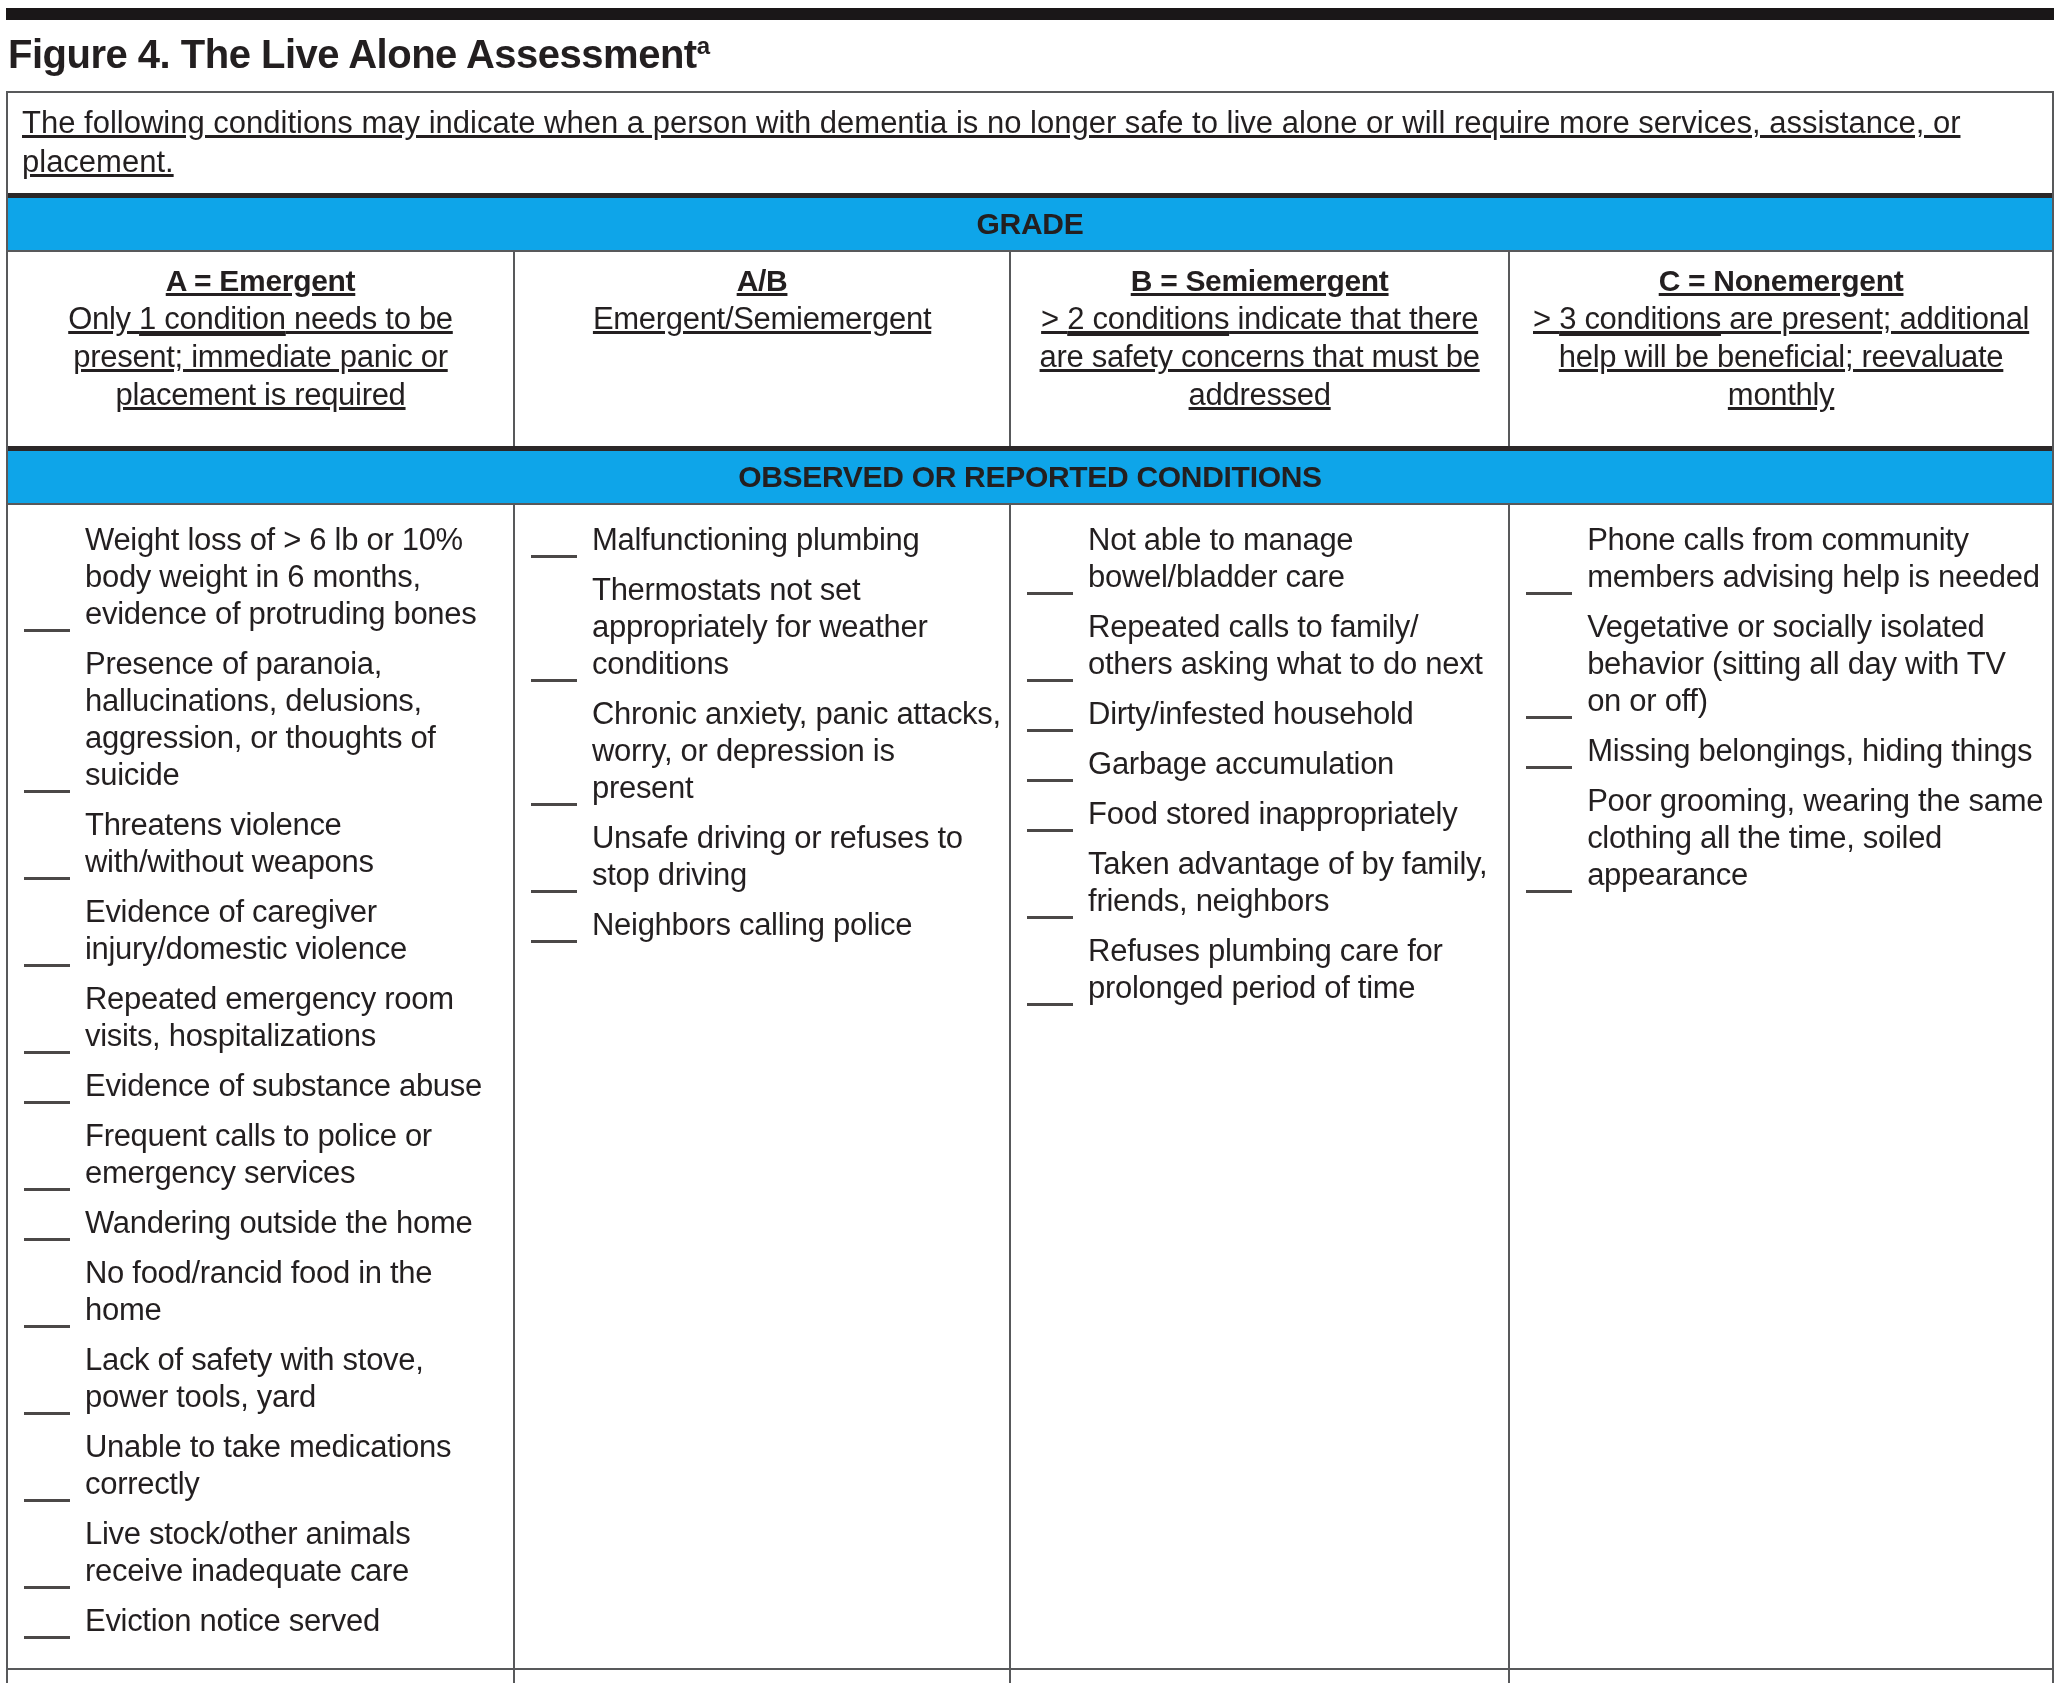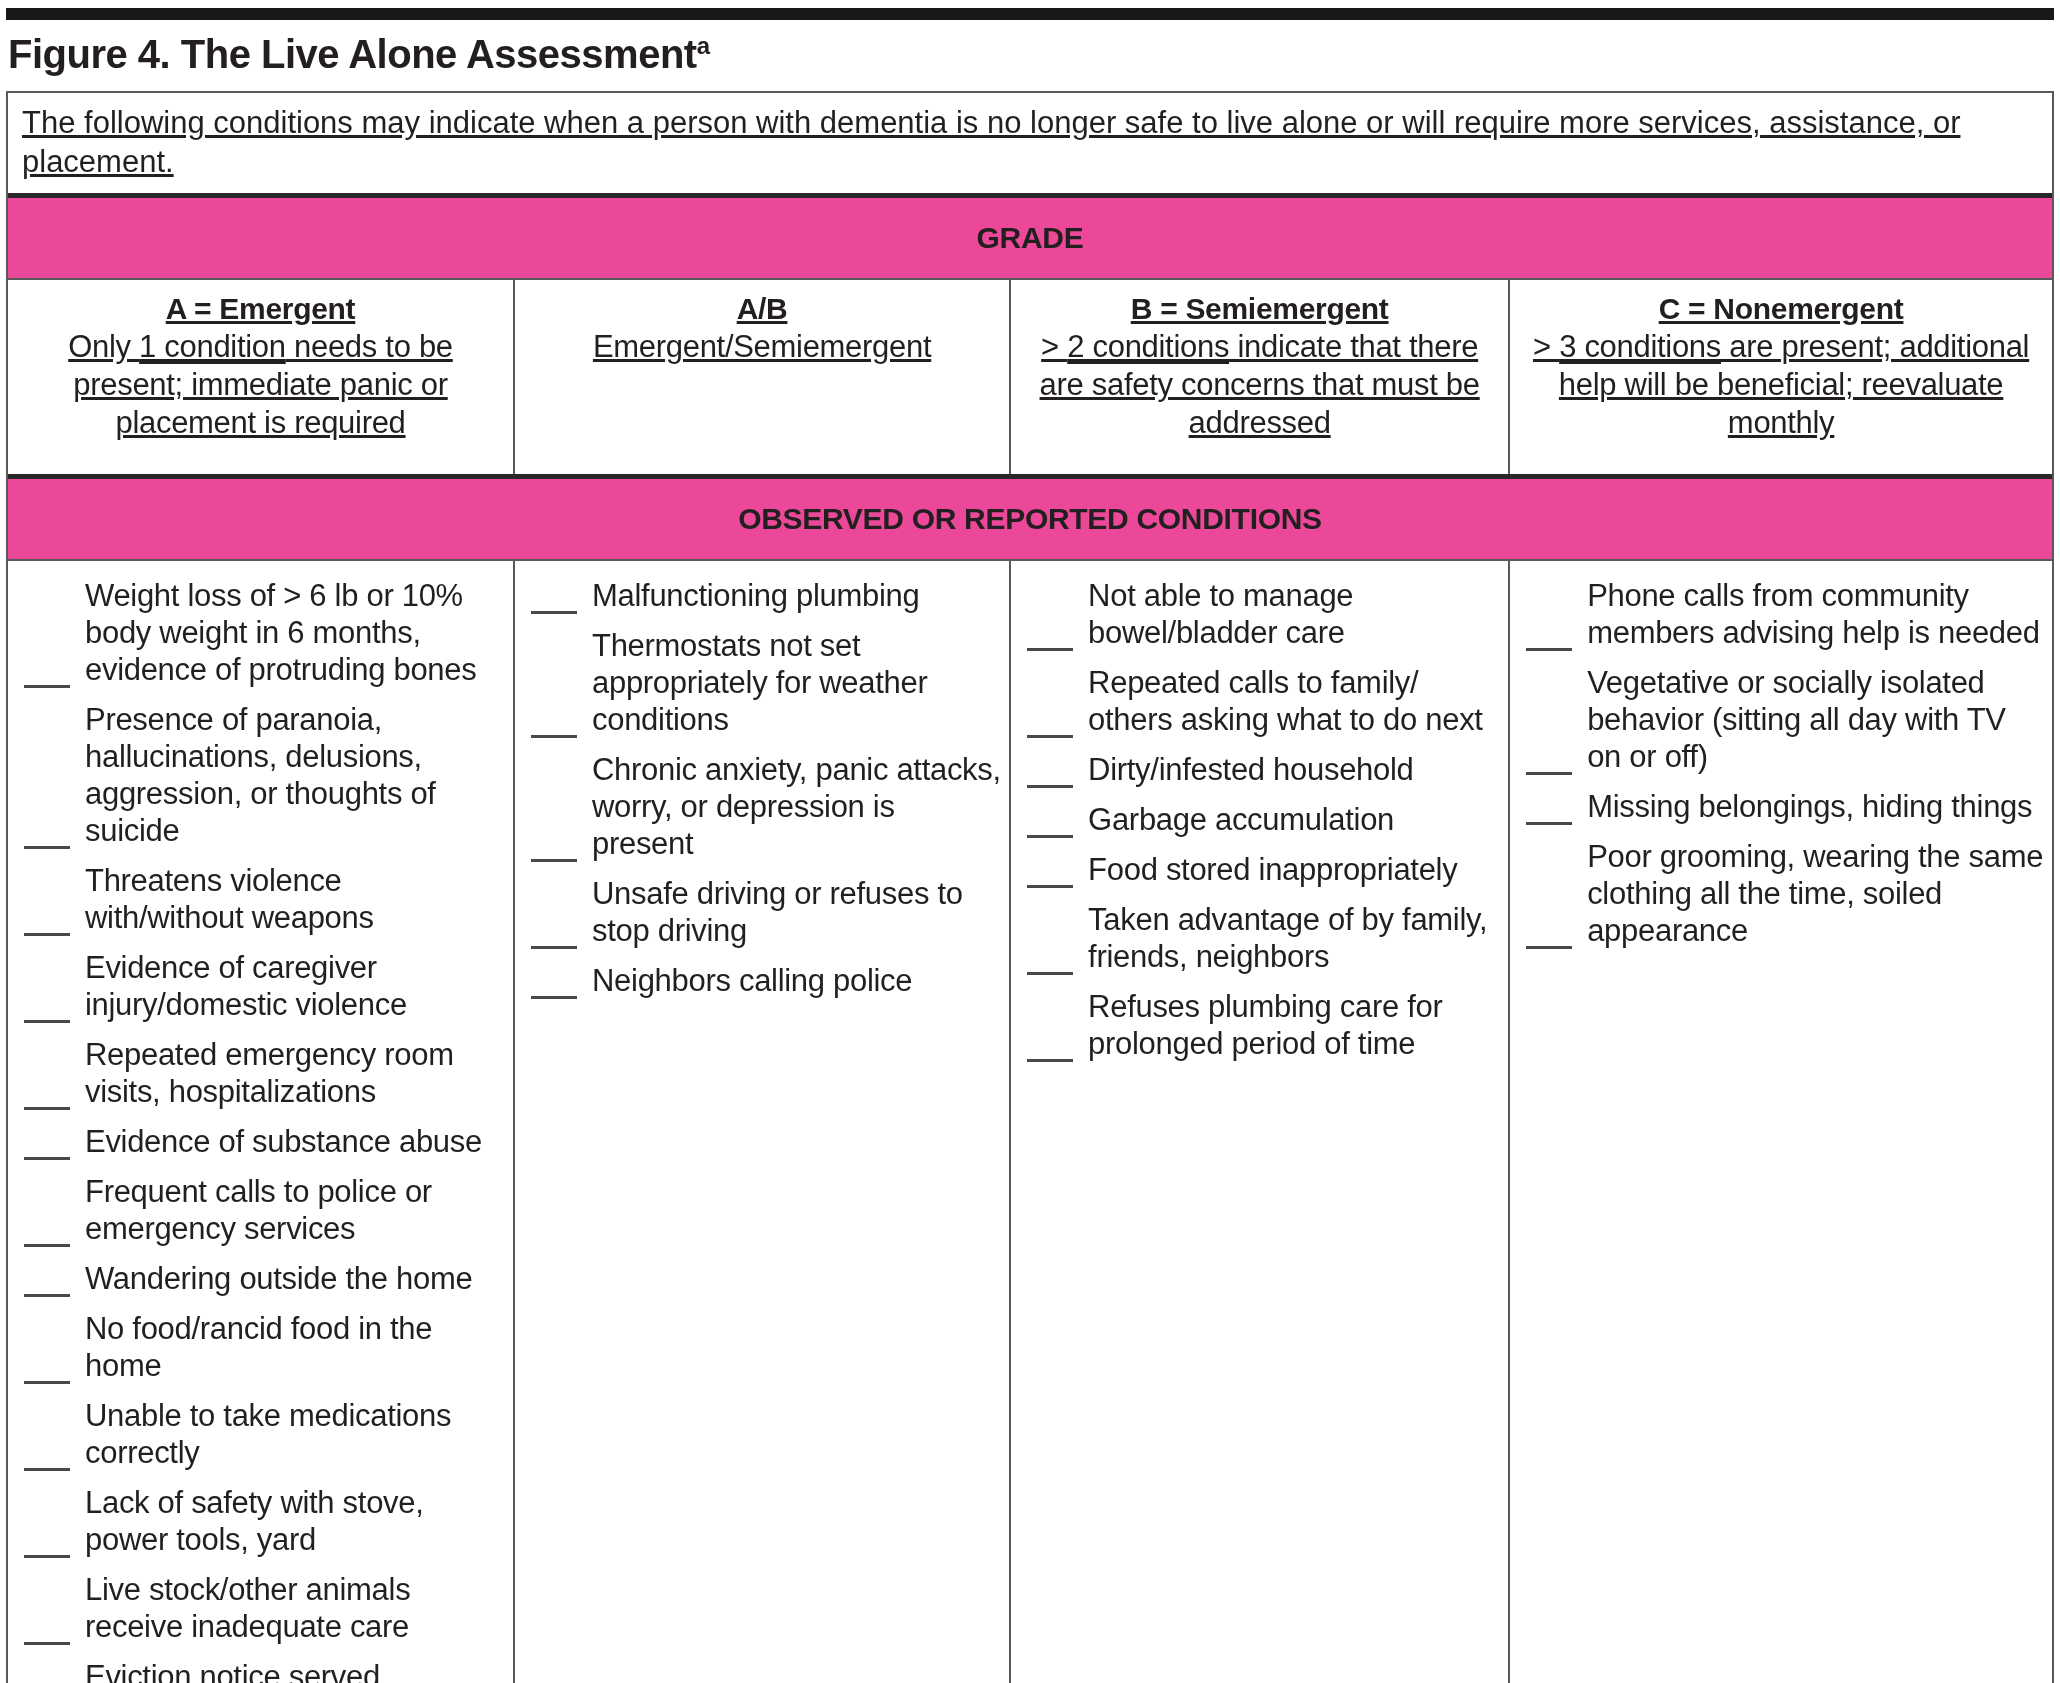--- a/index.html
+++ b/index.html
@@ -27,25 +27,25 @@
     border: 2px solid #58595b;
     width: 100%;
   }
   .intro {
     padding: 10px 14px 12px 14px;
     font-size: 31px;
     line-height: 39px;
     text-decoration: underline;
   }
   .band {
-    background: #ec4899;
+    background: #0ea5e9;
     text-align: center;
     font-size: 30px;
     font-weight: bold;
-    padding: 23px 4px;
+    padding: 9px 4px;
     border-top: 5px solid #2b2728;
     border-bottom: 2px solid #58595b;
     letter-spacing: -0.3px;
   }
   .grid {
     display: grid;
     grid-template-columns: 510fr 499fr 502fr 545fr;
   }
   .cell {
     border-right: 2px solid #58595b;
@@ -159,25 +159,25 @@
         <div class="item">
           <span class="blank"></span>
           <span class="item-text">Wandering outside the home</span>
         </div>
         <div class="item">
           <span class="blank"></span>
           <span class="item-text">No food/rancid food in the home</span>
         </div>
         <div class="item">
           <span class="blank"></span>
+          <span class="item-text">Lack of safety with stove, power tools, yard</span>
+        </div>
+        <div class="item">
+          <span class="blank"></span>
           <span class="item-text">Unable to take medications correctly</span>
-        </div>
-        <div class="item">
-          <span class="blank"></span>
-          <span class="item-text">Lack of safety with stove, power tools, yard</span>
         </div>
         <div class="item">
           <span class="blank"></span>
           <span class="item-text">Live stock/other animals receive inadequate care</span>
         </div>
         <div class="item">
           <span class="blank"></span>
           <span class="item-text">Eviction notice served</span>
         </div>
       </div>

